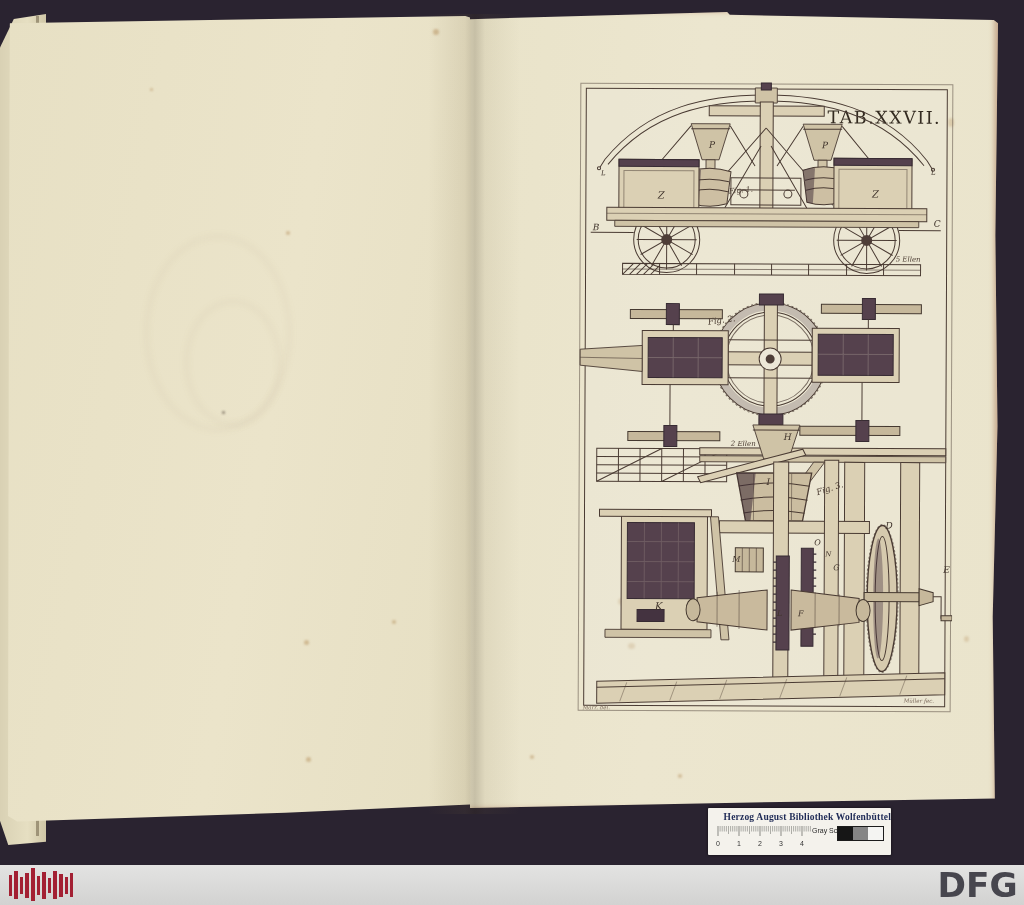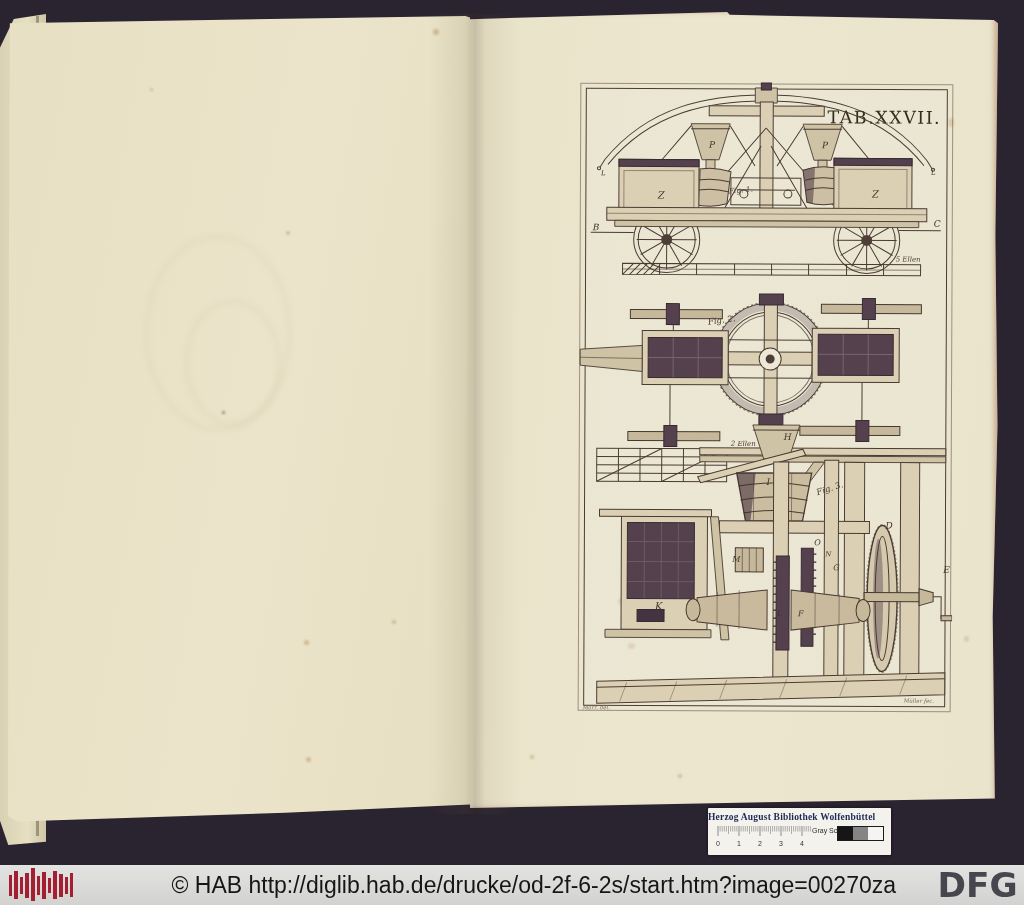--- a/index.html
+++ b/index.html
@@ -46,21 +46,21 @@
   .part-letter{font-family:"DejaVu Serif",serif;font-style:italic;fill:#40342c;}
   .fig-label{font-family:"DejaVu Serif",serif;font-style:italic;fill:#4a3b31;}
   .plate-title{font-family:"DejaVu Serif",serif;fill:#332a20;letter-spacing:1.5px;}
   .sig{font-family:"DejaVu Serif",serif;font-style:italic;fill:#7a685a;}
   
   .hab-card{
     position:absolute;left:708px;top:808px;width:183px;height:47px;
     background:#f4f2ec;box-shadow:0 0 3px rgba(0,0,0,.65);border-radius:1px;
   }
   .hab-title{
-    margin-top:4px;text-align:left;font-family:"Liberation Serif",serif;
+    margin-top:4px;text-align:right;font-family:"Liberation Serif",serif;
     font-weight:bold;font-size:9.5px;color:#1e2a56;letter-spacing:.2px;white-space:nowrap;
   }
   .hab-row{position:relative;height:30px;}
   .gray-scale-label{
     position:absolute;left:104px;top:5px;font-size:7px;color:#2a2a2a;
     font-family:"Liberation Sans",sans-serif;white-space:nowrap;
   }
   .patches{position:absolute;right:7px;top:4px;display:flex;border:1px solid #1c1c1c;}
   .patch{width:15px;height:13px;}
   
@@ -399,15 +399,14 @@
         <rect x="23" width="4" y="0" height="33" fill="#a32033"></rect>
         <rect x="29" width="3" y="8" height="19" fill="#a32033"></rect>
         <rect x="34" width="4" y="4" height="27" fill="#a32033"></rect>
         <rect x="40" width="3" y="10" height="15" fill="#a32033"></rect>
         <rect x="45" width="4" y="3" height="28" fill="#a32033"></rect>
         <rect x="51" width="4" y="6" height="23" fill="#a32033"></rect>
         <rect x="57" width="3" y="9" height="17" fill="#a32033"></rect>
         <rect x="62" width="3" y="5" height="24" fill="#a32033"></rect>
       </g>
   </svg>
-  <div class="footer-copy">© HAB http://diglib.hab.de/drucke/od-2f-6-2s/start.htm?image=00270za</div>
   <div class="dfg" style="color: rgb(71, 70, 78);">DFG</div>
 </div>
 
 </body></html>

